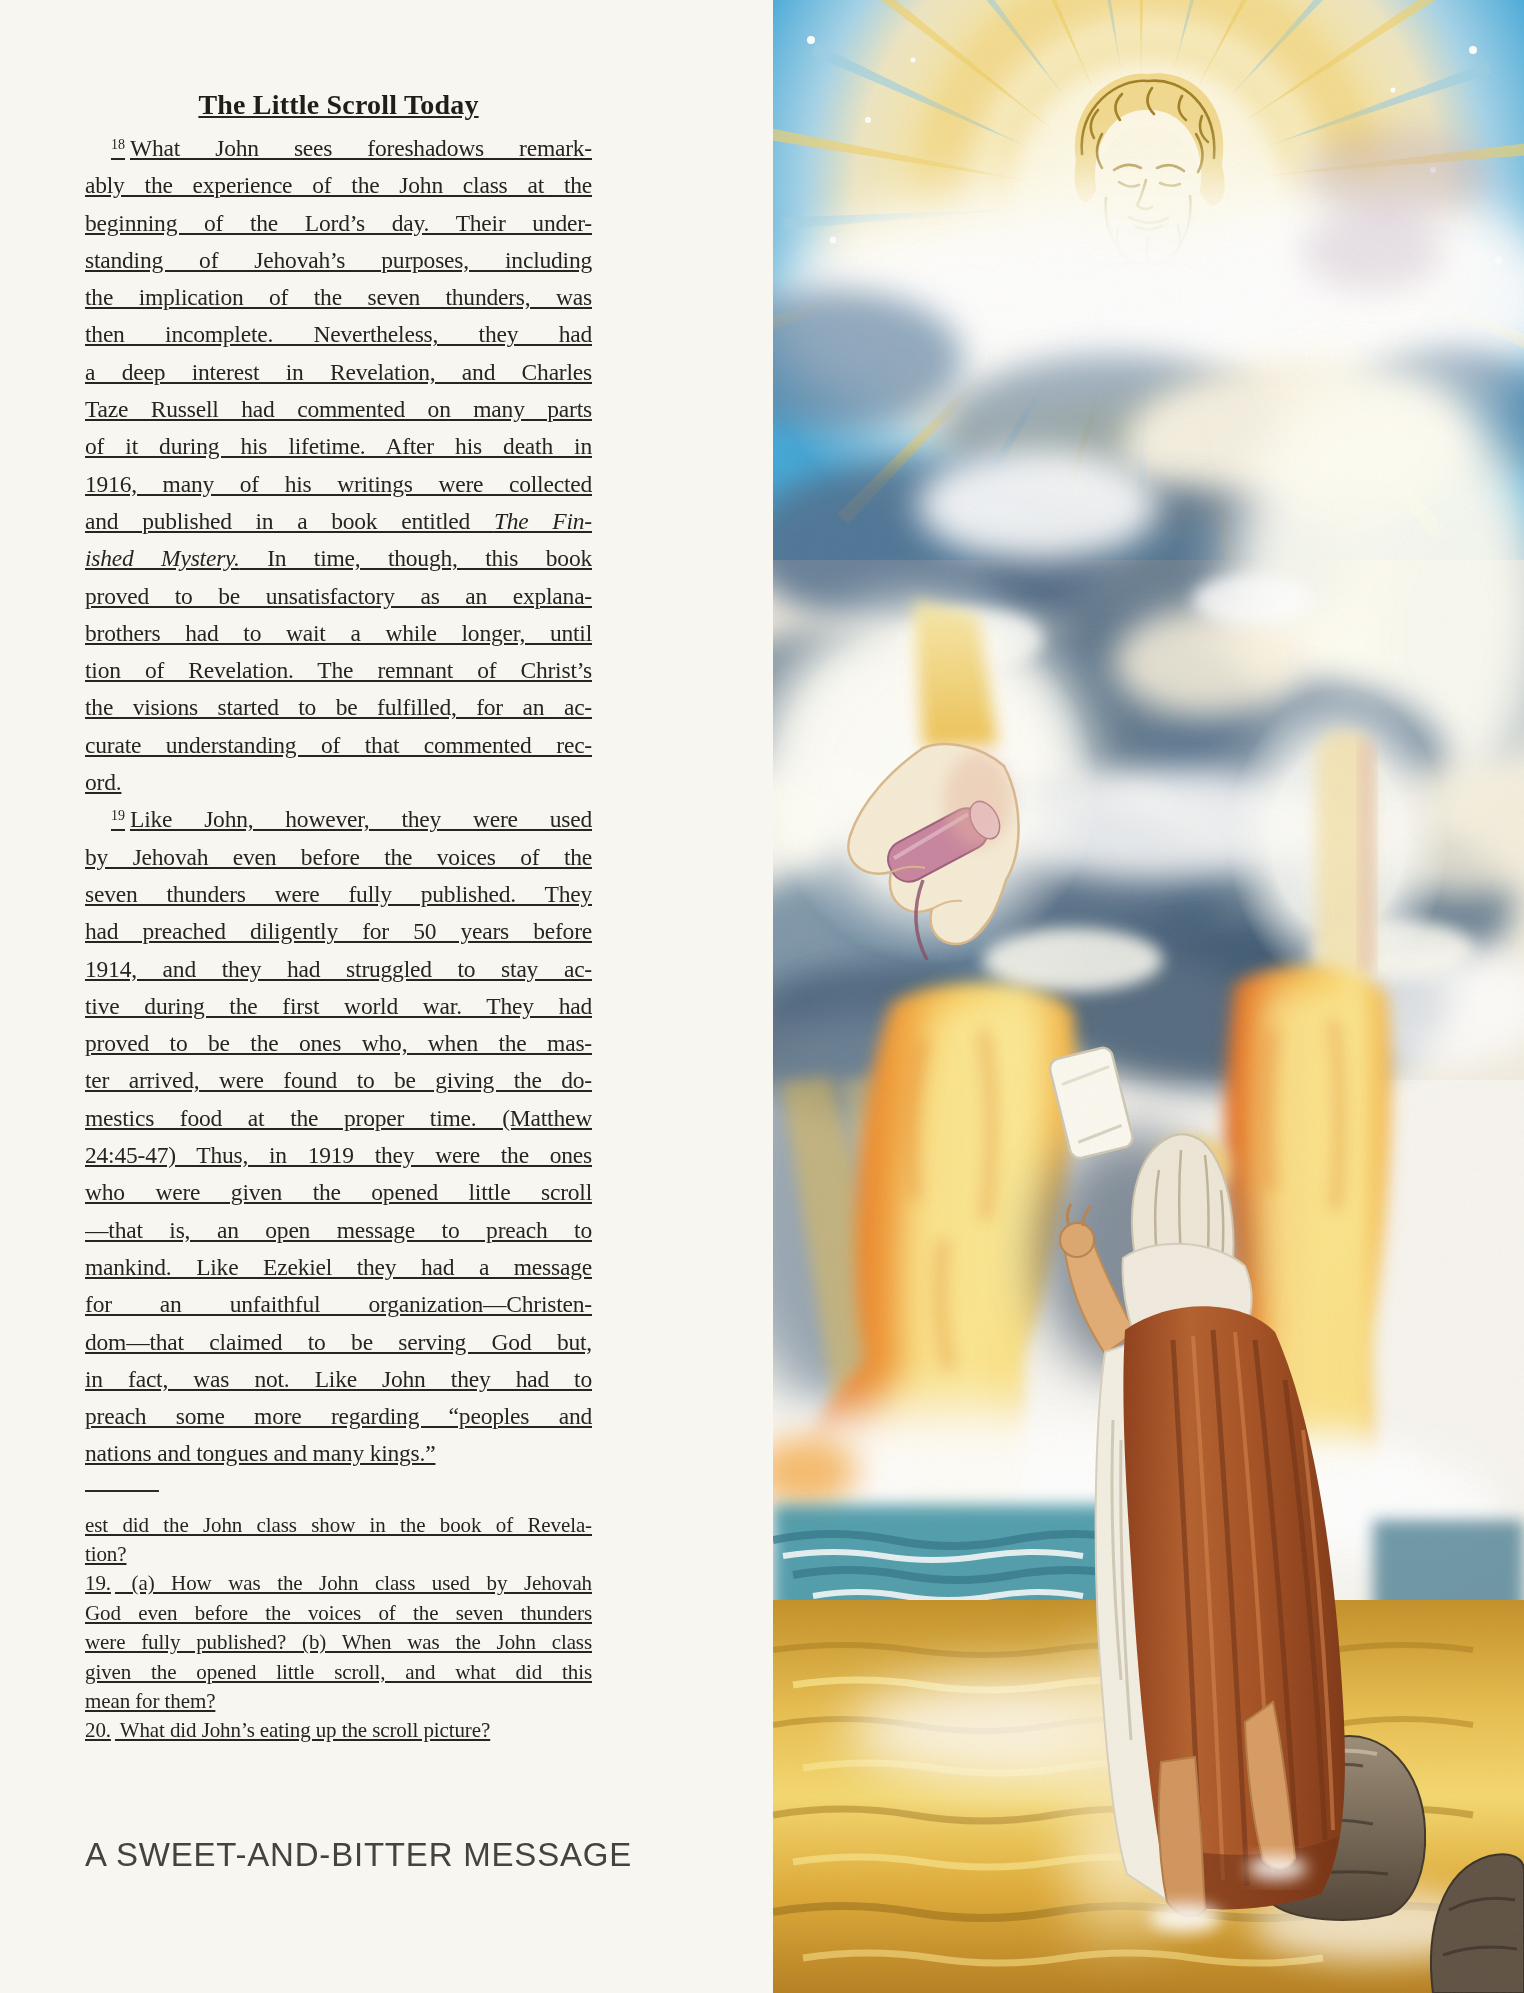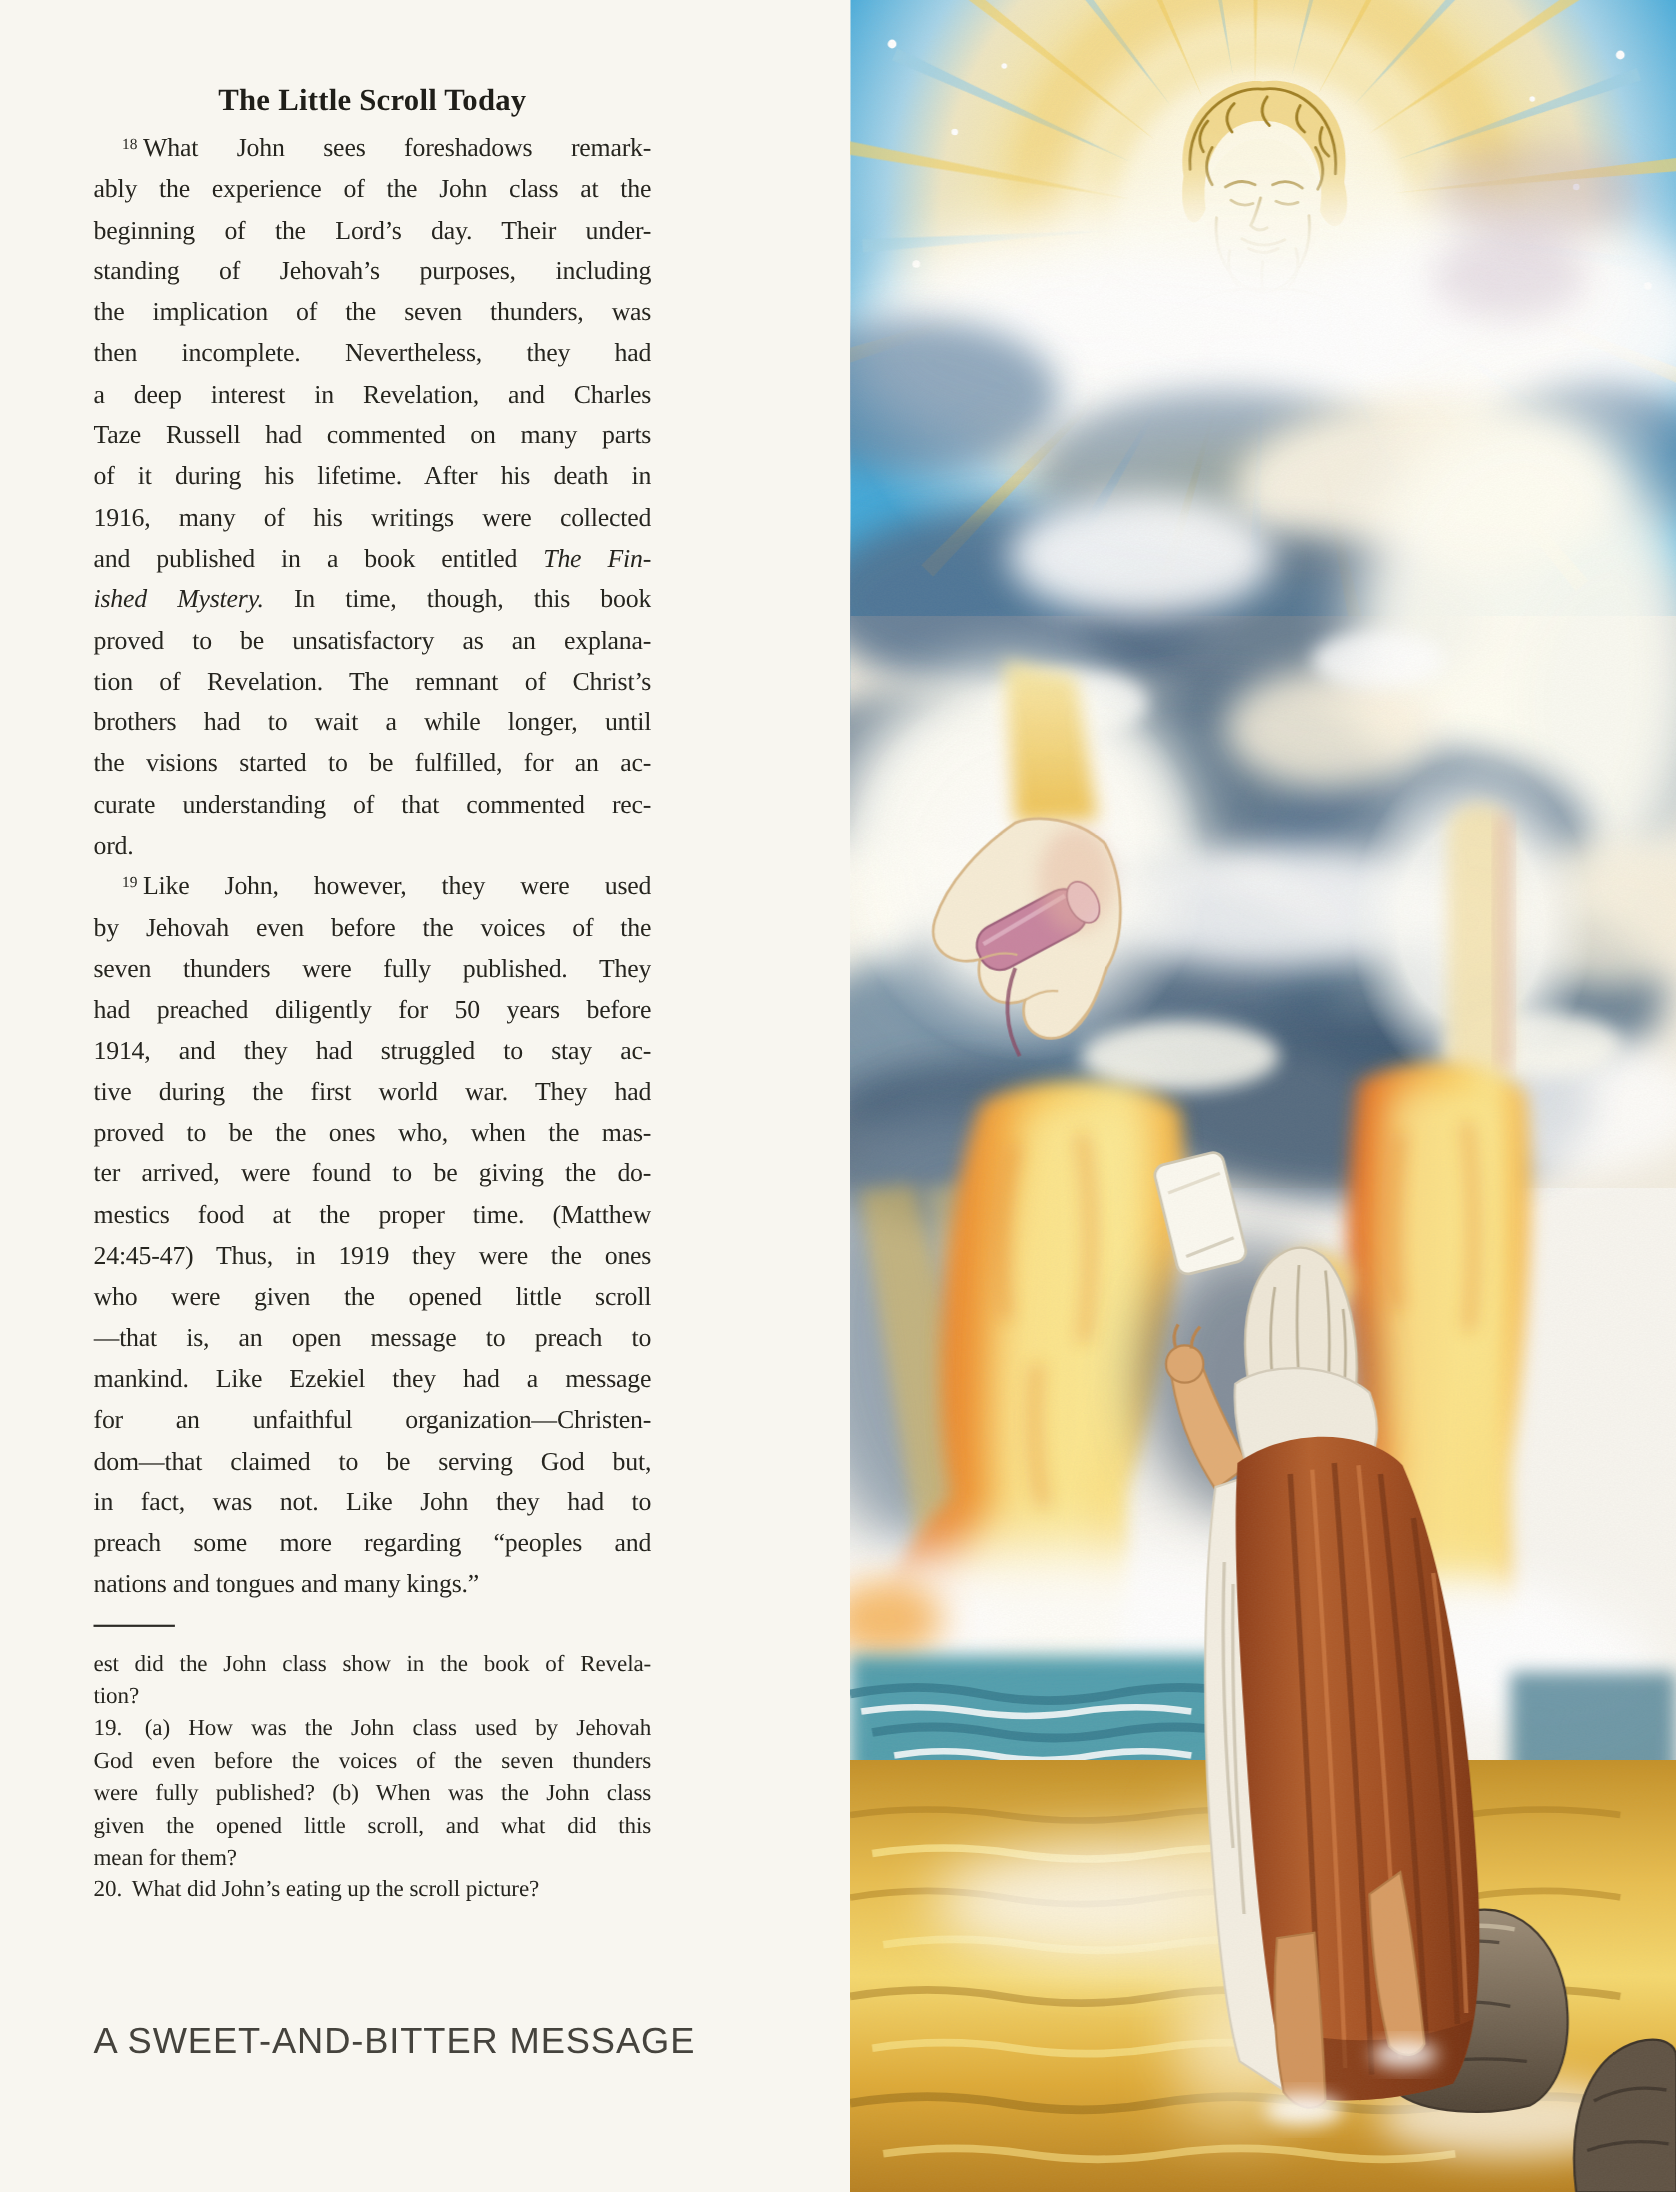--- a/index.html
+++ b/index.html
@@ -1,20 +1,20 @@
 <!DOCTYPE html>
 <html><head>
 <meta charset="utf-8">
 <style>
   html,body{margin:0;padding:0;background:#ffffff;}
   .page{
     position:relative;width:1524px;height:1993px;background:#f8f6f0;
     overflow:hidden;font-family:"Liberation Serif", serif;color:#26251f;
   }
-  .text-col{position:absolute;left:85px;top:75px;width:507px;}
+  .text-col{position:absolute;left:85px;top:88px;width:507px;text-decoration:underline;}
   .heading{
     font-size:28px;line-height:34px;font-weight:bold;text-align:center;
     margin:0 0 8px 0;color:#1f1e19;letter-spacing:.2px;
   }
   .para{margin:0;}
   .line{
     font-size:23.5px;line-height:37.3px;height:37.3px;overflow:hidden;
     text-align:justify;text-align-last:justify;letter-spacing:-0.2px;
     white-space:normal;
   }
@@ -52,22 +52,22 @@
           <div class="line">standing of Jehovah’s purposes, including</div>
           <div class="line">the implication of the seven thunders, was</div>
           <div class="line">then incomplete. Nevertheless, they had</div>
           <div class="line">a deep interest in Revelation, and Charles</div>
           <div class="line">Taze Russell had commented on many parts</div>
           <div class="line">of it during his lifetime. After his death in</div>
           <div class="line">1916, many of his writings were collected</div>
           <div class="line">and published in a book entitled <i>The Fin-</i></div>
           <div class="line"><i>ished Mystery.</i> In time, though, this book</div>
           <div class="line">proved to be unsatisfactory as an explana-</div>
+          <div class="line">brothers had to wait a while longer, until</div>
           <div class="line">tion of Revelation. The remnant of Christ’s</div>
-          <div class="line">brothers had to wait a while longer, until</div>
           <div class="line">the visions started to be fulfilled, for an ac-</div>
           <div class="line">curate understanding of that commented rec-</div>
           <div class="line end">ord.</div>
         </div>
         <div class="para">
           <div class="line"><span class="ind"></span><sup class="pnum">19</sup>Like John, however, they were used</div>
           <div class="line">by Jehovah even before the voices of the</div>
           <div class="line">seven thunders were fully published. They</div>
           <div class="line">had preached diligently for 50 years before</div>
           <div class="line">1914, and they had struggled to stay ac-</div>

